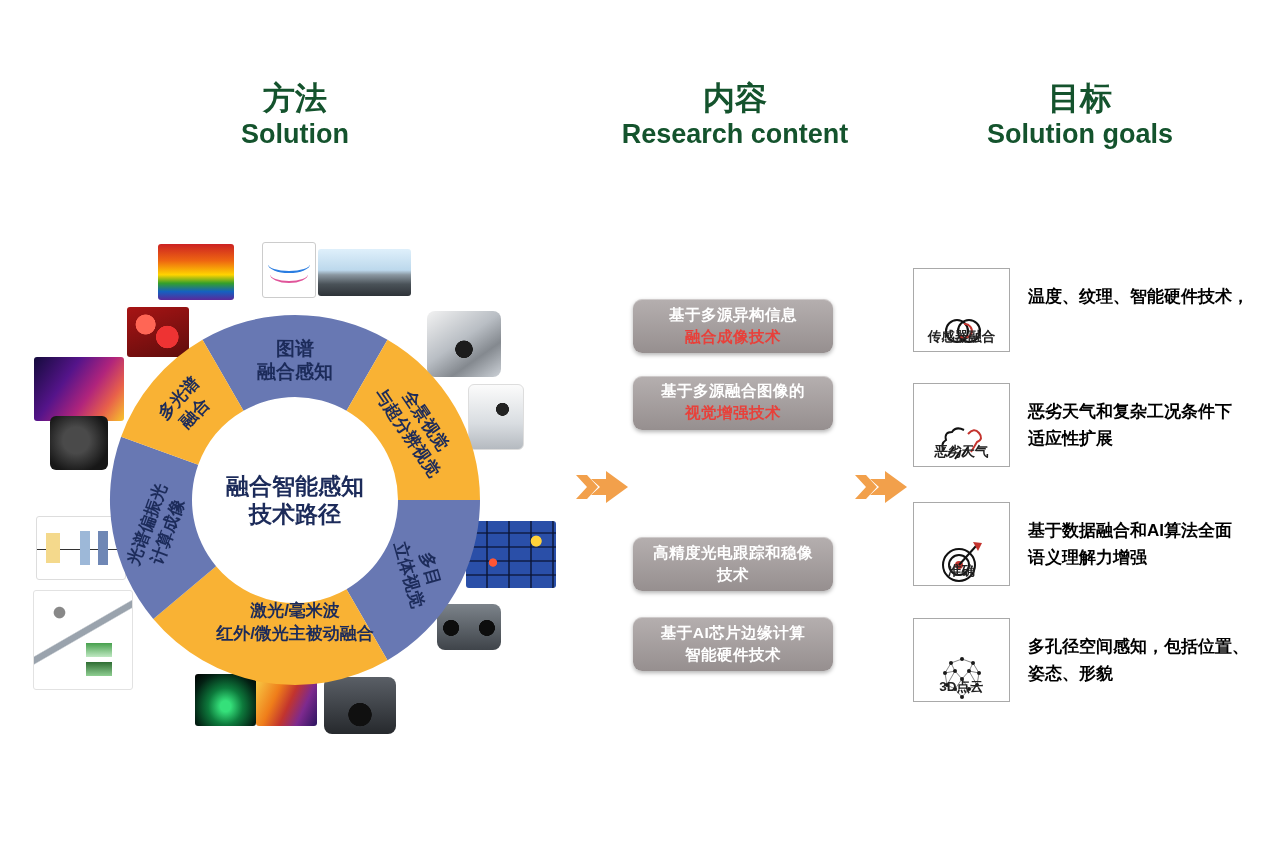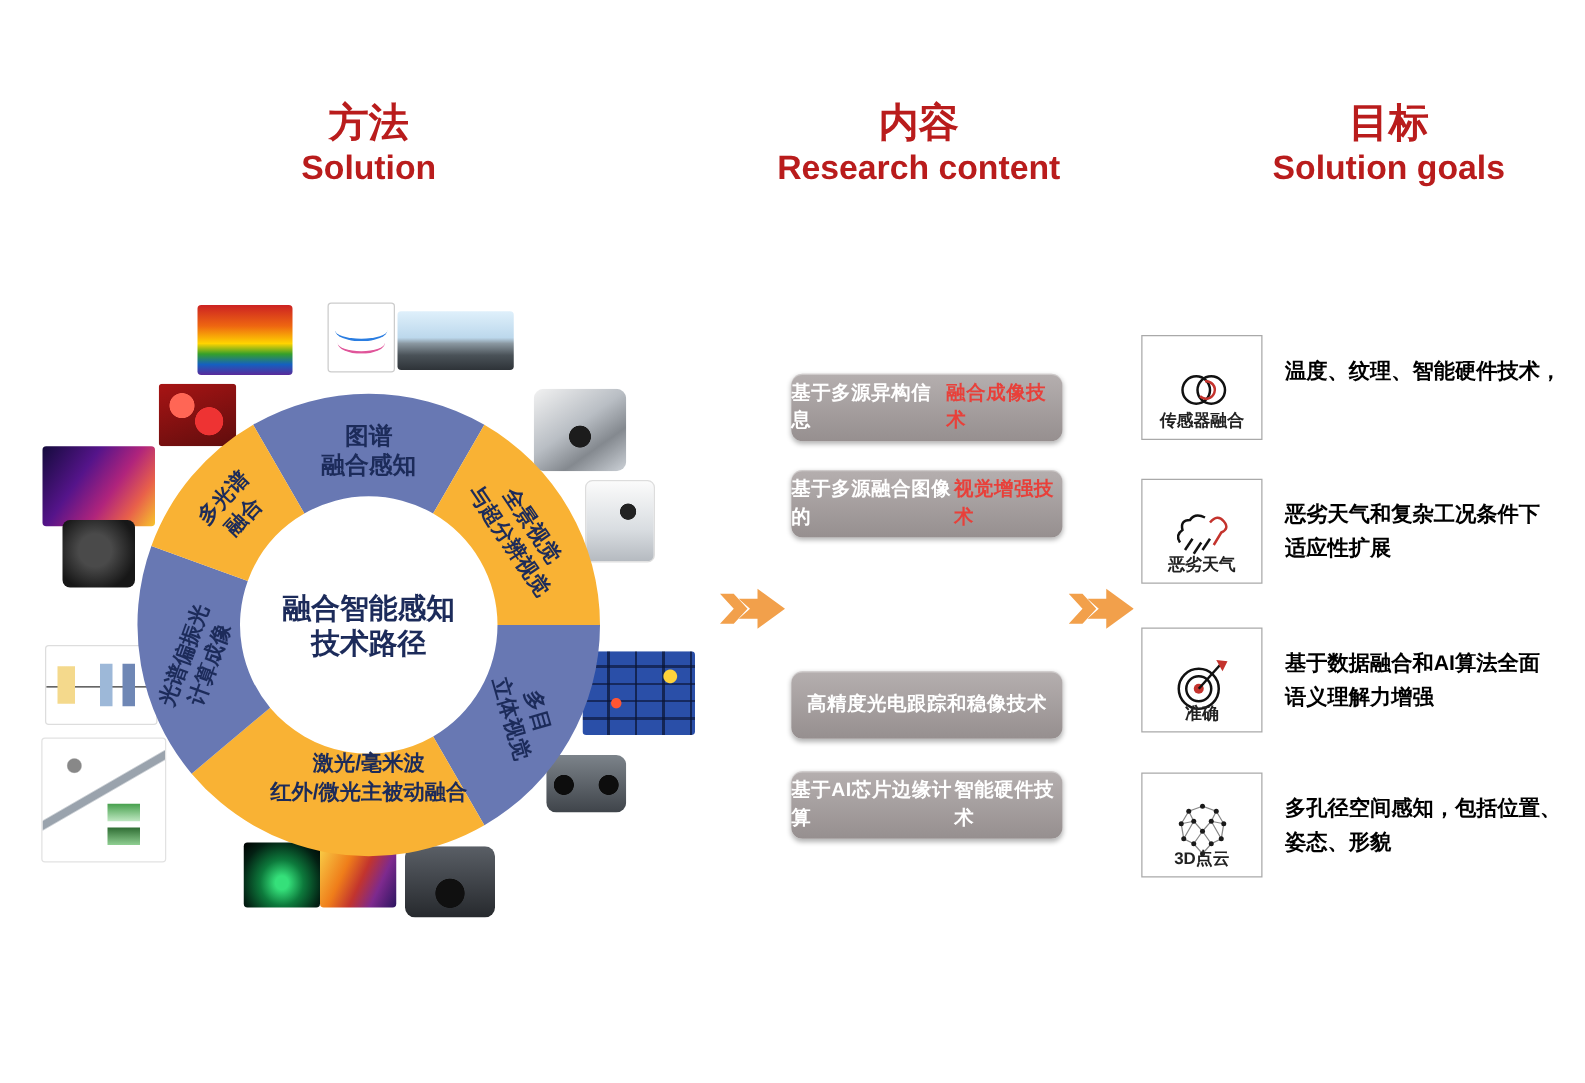--- a/index.html
+++ b/index.html
@@ -1,26 +1,26 @@
 <!DOCTYPE html>
 <html><head>
 <meta charset="utf-8">
 <style>
   html,body{margin:0;padding:0;background:#ffffff;}
   #page{
     position:relative;width:1268px;height:866px;background:#ffffff;overflow:hidden;
     font-family:"Liberation Sans","DejaVu Sans",sans-serif;
   }
   
-  .col-header{position:absolute;top:80px;text-align:center;color:#b91c1c;font-weight:700;}
+  .col-header{position:absolute;top:80px;text-align:center;color:#14532d;font-weight:700;}
   .col-header .zh{font-size:32px;line-height:36px;}
   .col-header .en{font-size:27px;line-height:32px;margin-top:2px;}
   #hdr-solution{left:165px;width:260px;}
   #hdr-content{left:585px;width:300px;text-align:center;}
-  #hdr-goals{left:971px;width:280px;}
+  #hdr-goals{left:940px;width:280px;}
 
   
   #donut-wrap{position:absolute;left:15px;top:220px;width:560px;height:560px;}
   .seg-label{font-size:19px;font-weight:700;fill:#1c2b5a;text-anchor:middle;}
   .seg-label-sm{font-size:17px;font-weight:700;fill:#1c2b5a;text-anchor:middle;}
   .center-text{font-size:23px;font-weight:700;fill:#1c2b5a;text-anchor:middle;}
 
   
   .thumb{position:absolute;border-radius:3px;}
   .t1{left:158px;top:244px;width:76px;height:56px;background:linear-gradient(180deg,#cc2222 0%,#ee6611 30%,#ffd400 55%,#35a02a 70%,#1560c0 85%,#5a2a9a 100%);}
@@ -41,36 +41,36 @@
   .t14{left:256px;top:674px;width:61px;height:52px;background:linear-gradient(115deg,#f9d34a,#ef7d1a 35%,#c2342e 55%,#7e2a8e 75%,#2c1560);}
   .t15{left:324px;top:677px;width:72px;height:57px;border-radius:8px;background:radial-gradient(circle at 50% 66%,#101010 0 22%,transparent 23%),linear-gradient(180deg,#5a5f66,#26292d);}
 
   
   .flow-arrow{position:absolute;width:52px;height:38px;}
   #arrow-1{left:576px;top:468px;}
   #arrow-2{left:855px;top:468px;}
 
   
   .research-box{
-    position:absolute;left:633px;width:217px;height:54px;border-radius:9px;
+    position:absolute;left:633px;width:200px;height:54px;border-radius:9px;
     background:linear-gradient(180deg,#b5afaf,#968f8f);
     box-shadow:0 2px 4px rgba(0,0,0,.3), inset 0 1px 0 rgba(255,255,255,.35);
-    display:flex;flex-direction:row;align-items:center;justify-content:center;
+    display:flex;flex-direction:column;align-items:center;justify-content:center;
     font-size:15.5px;font-weight:700;line-height:22px;letter-spacing:.5px;
   }
   .research-box .line1{color:#ffffff;}
   .research-box .line2{color:#ffffff;}
   .research-box .line2.red{color:#e8403a;}
   #rbox-0{top:299px;} #rbox-1{top:376px;font-family:Liberation Mono, monospace;} #rbox-2{top:457px;} #rbox-3{top:537px;} #rbox-4{top:617px;}
 
   
   .goal-box{
     position:absolute;left:913px;width:97px;height:84px;background:#fff;
     border:1px solid #a9a9a9;box-sizing:border-box;
-    display:flex;flex-direction:column;align-items:center;justify-content:center;
+    display:flex;flex-direction:column;align-items:center;justify-content:flex-end;
     padding-top:7px;
   }
   .goal-box .goal-label{position:absolute;bottom:5px;width:100%;text-align:center;font-size:13.5px;font-weight:700;color:#222;}
   #gbox-0{top:268px;} #gbox-1{top:383px;} #gbox-2{top:502px;} #gbox-3{top:618px;}
   .goal-desc{
     position:absolute;left:1028px;width:240px;font-size:17px;font-weight:700;color:#000;
     line-height:27px;
   }
   #gdesc-0{top:283px;} #gdesc-1{top:398px;} #gdesc-2{top:517px;} #gdesc-3{top:633px;}
 </style>

